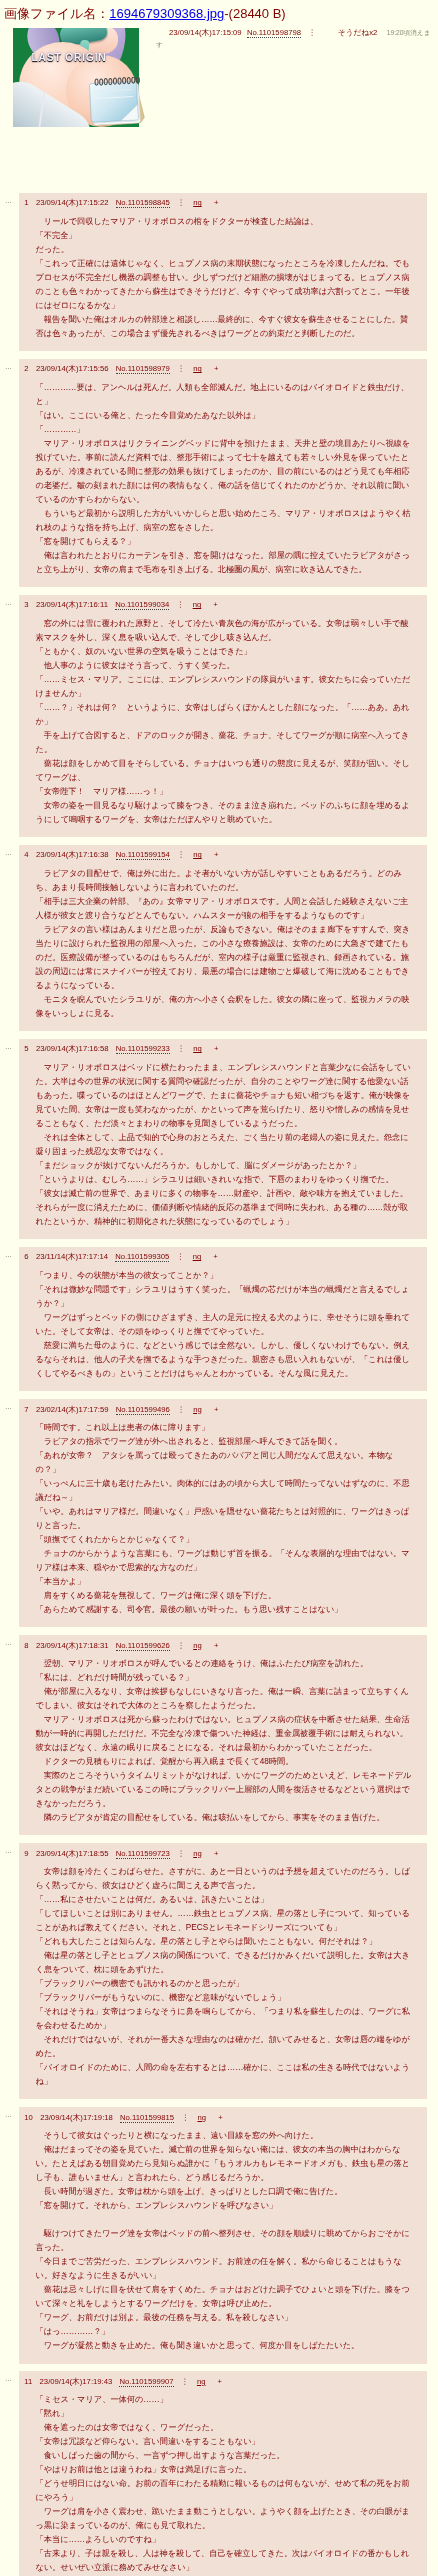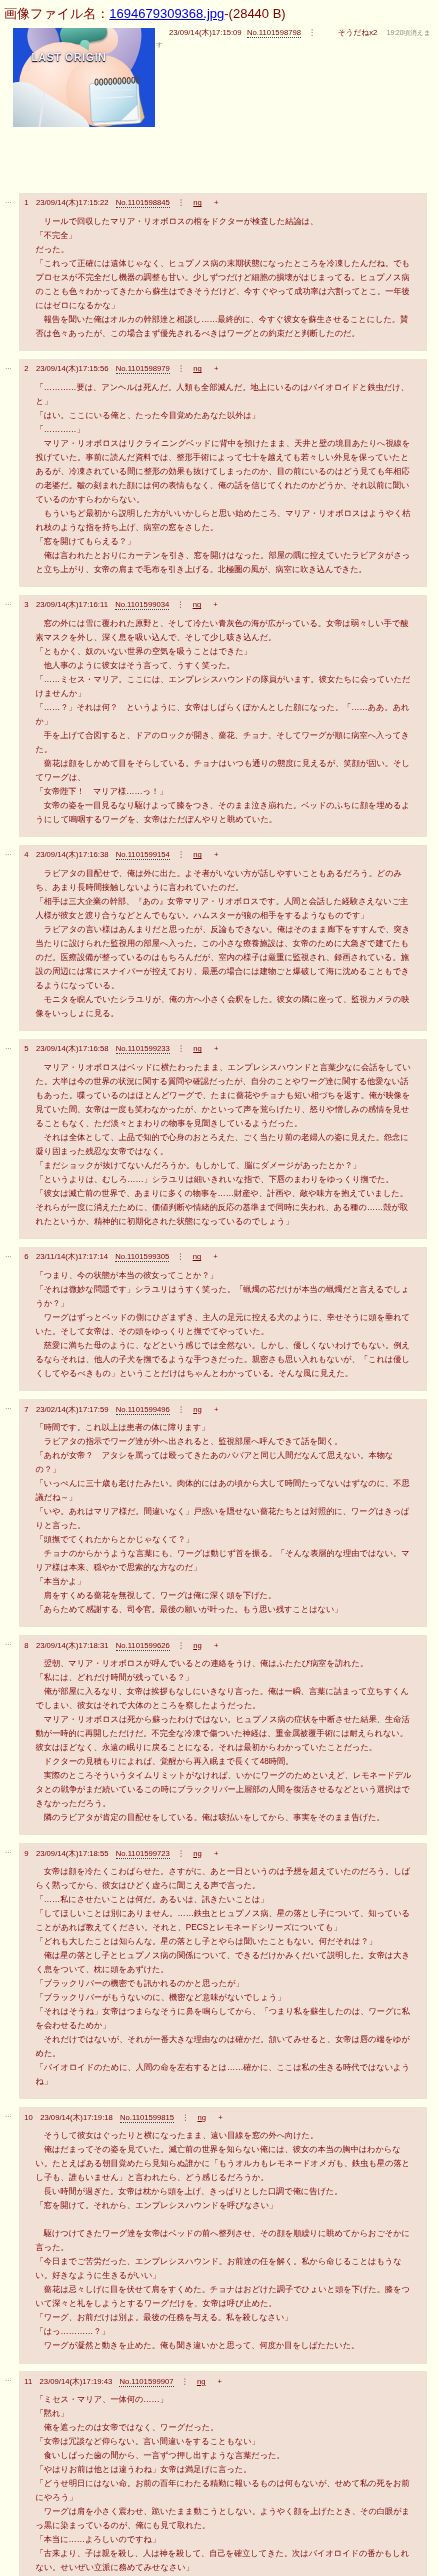--- a/index.html
+++ b/index.html
@@ -11,21 +11,21 @@
     font-family:"Liberation Sans","DejaVu Sans",sans-serif;
     font-size:8.2px;
   }
   .page{padding:3.1px 0 20.6px 4.1px;}
   a{color:#0000EE;}
 
   
   .filename-line{font-size:13px;margin:2.1px 0 4.1px 0;}
   .op{position:relative;min-height:155px;}
   .op-thumb{float:left;margin:1px 4.1px 2.1px 8.8px;width:139px;height:101px;position:relative;}
-  .thumb-art{width:142px;height:99px;background:#1d4ed8;position:relative;overflow:hidden;cursor:pointer;}
+  .thumb-art{width:126px;height:99px;background:#15803d;position:relative;overflow:hidden;cursor:pointer;}
   .blob{position:absolute;}
   .hair-r{right:-13.4px;top:-5.2px;width:62px;height:118px;border-radius:45% 55% 40% 60%;
     background:linear-gradient(100deg,#cabfe4 0%,#a headB 0,#a896cc 55%,#8577b1 100%);}
   .hair-r2{right:15.5px;top:-15.5px;width:36px;height:72px;border-radius:50%;transform:rotate(18deg);
     background:linear-gradient(115deg,#d6cdeb,#9c8cc4);}
   .hair-l{left:15.5px;top:-9.3px;width:31px;height:41px;border-radius:50%;transform:rotate(-20deg);
     background:linear-gradient(100deg,#c9bfe2,#978ac0);}
   .skin-1{left:6.2px;top:13.4px;width:87px;height:87px;border-radius:50%;
     background:radial-gradient(circle at 36% 30%,#ffece2 0%,#fbd2bc 52%,#eaa98d 88%,#dd9a80 100%);}
   .skin-2{left:53px;top:27px;width:71px;height:72px;border-radius:50%;

